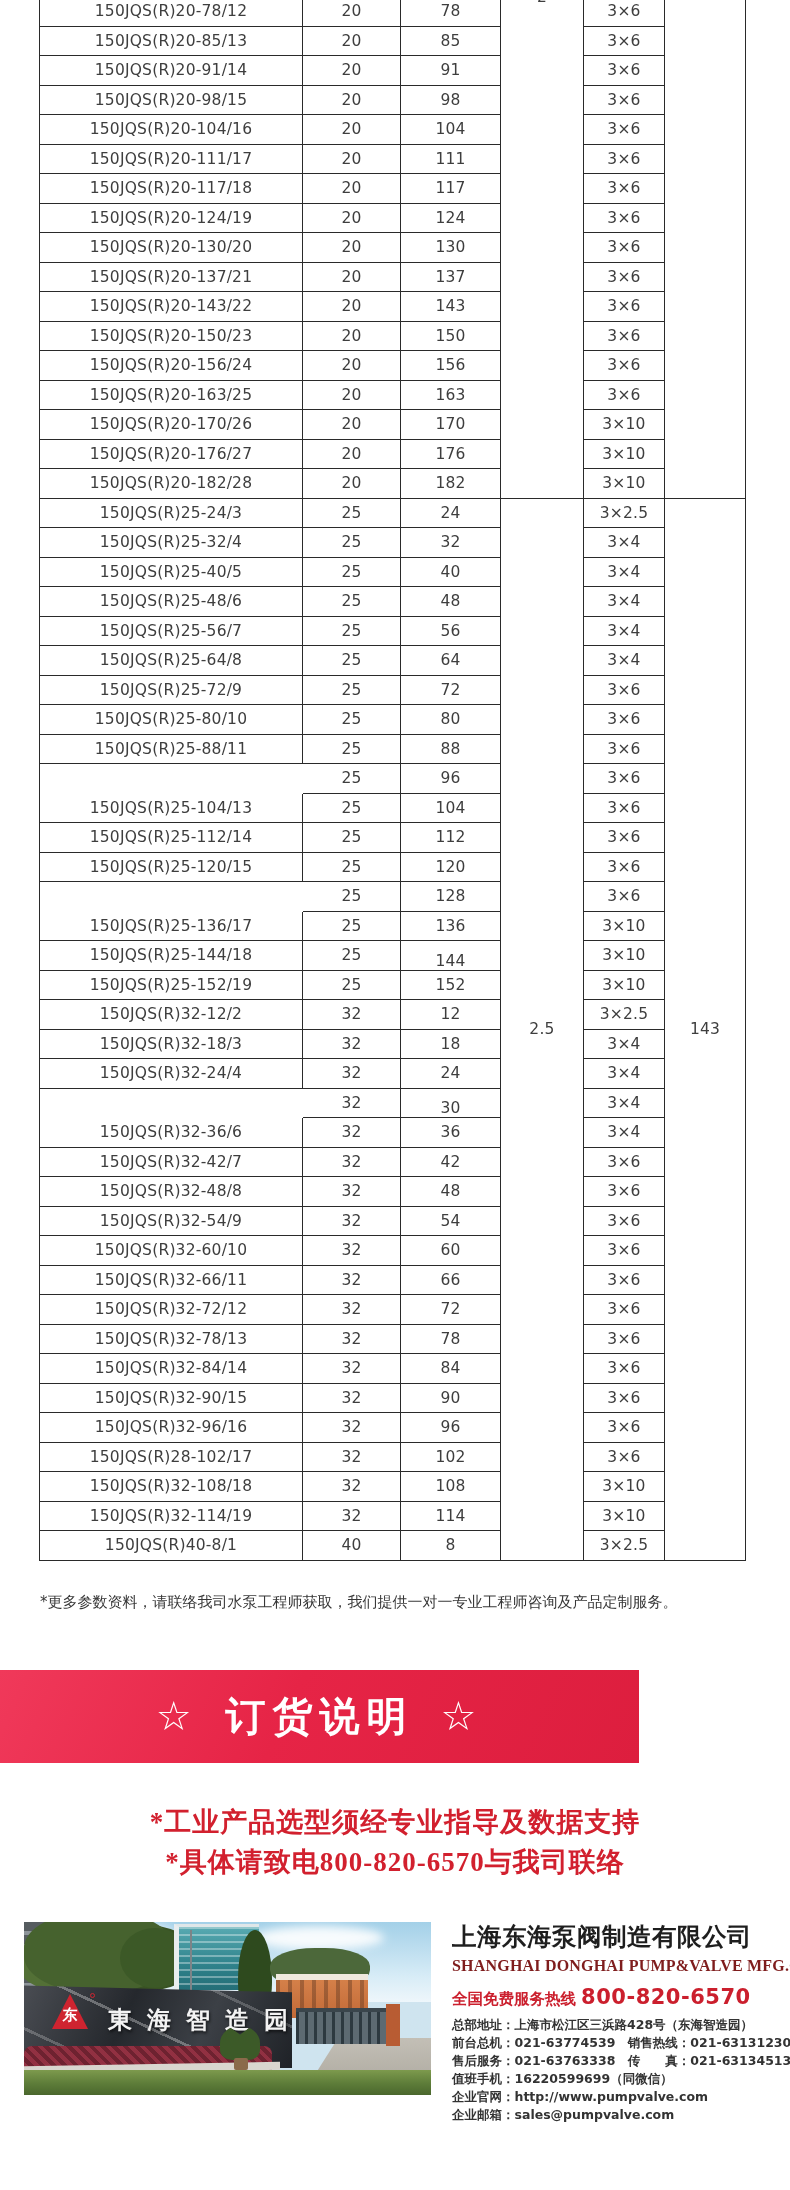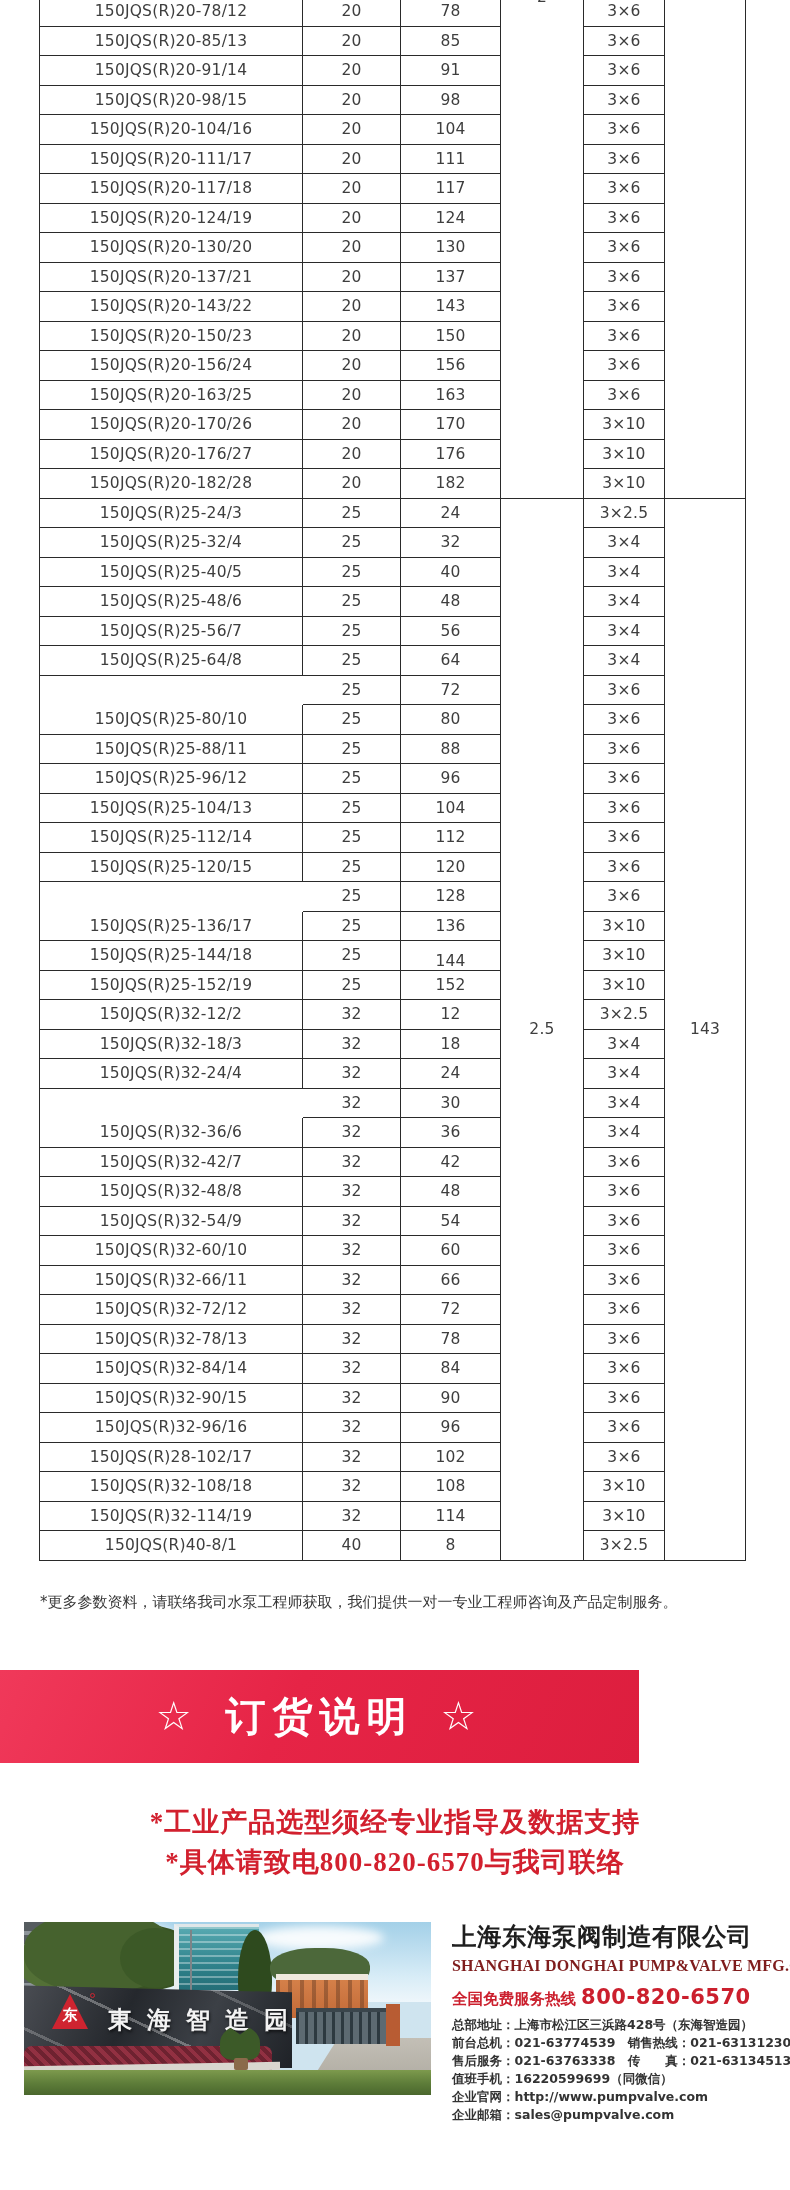--- a/index.html
+++ b/index.html
@@ -397,20 +397,23 @@
       </div>
       <div class="c" style="grid-area: 23 / 2;">
         <span>25</span>
       </div>
       <div class="c" style="grid-area: 23 / 3;">
         <span>64</span>
       </div>
       <div class="c" style="grid-area: 23 / 5;">
         <span>3×4</span>
       </div>
+      <div class="c" style="grid-area: 24 / 1;">
+        <span>150JQS(R)25-72/9</span>
+      </div>
       <div class="c" style="grid-area: 24 / 2;">
         <span>25</span>
       </div>
       <div class="c" style="grid-area: 24 / 3;">
         <span>72</span>
       </div>
       <div class="c" style="grid-area: 24 / 5;">
         <span>3×6</span>
       </div>
       <div class="c" style="grid-area: 25 / 1;">
@@ -430,23 +433,20 @@
       </div>
       <div class="c" style="grid-area: 26 / 2;">
         <span>25</span>
       </div>
       <div class="c" style="grid-area: 26 / 3;">
         <span>88</span>
       </div>
       <div class="c" style="grid-area: 26 / 5;">
         <span>3×6</span>
       </div>
-      <div class="c" style="grid-area: 27 / 1;">
-        <span>150JQS(R)25-96/12</span>
-      </div>
       <div class="c" style="grid-area: 27 / 2;">
         <span>25</span>
       </div>
       <div class="c" style="grid-area: 27 / 3;">
         <span>96</span>
       </div>
       <div class="c" style="grid-area: 27 / 5;">
         <span>3×6</span>
       </div>
       <div class="c" style="grid-area: 28 / 1;">
@@ -562,21 +562,21 @@
       </div>
       <div class="c" style="grid-area: 37 / 3;">
         <span>24</span>
       </div>
       <div class="c" style="grid-area: 37 / 5;">
         <span>3×4</span>
       </div>
       <div class="c" style="grid-area: 38 / 2;">
         <span>32</span>
       </div>
-      <div class="c" style="grid-area: 38 / 3;">
+      <div class="c" style="grid-area: 38 / 3; align-items: flex-end;">
         <span>30</span>
       </div>
       <div class="c" style="grid-area: 38 / 5;">
         <span>3×4</span>
       </div>
       <div class="c" style="grid-area: 39 / 1;">
         <span>150JQS(R)32-36/6</span>
       </div>
       <div class="c" style="grid-area: 39 / 2;">
         <span>32</span>

